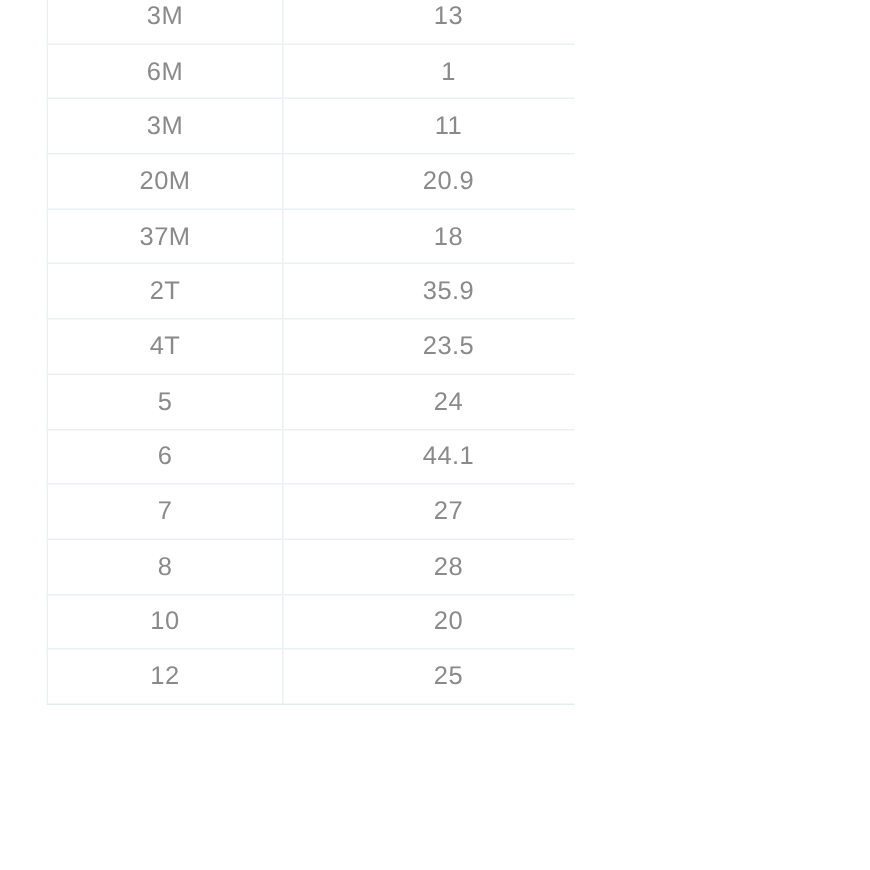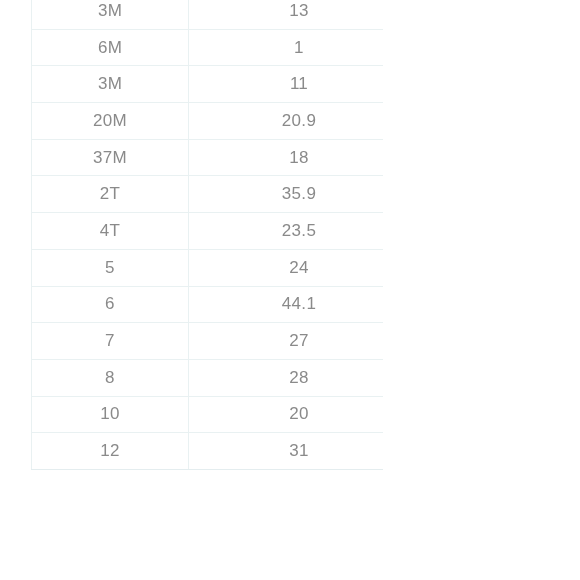--- a/index.html
+++ b/index.html
@@ -113,19 +113,19 @@
           <tr>
             <td class="col-size">8</td>
             <td class="col-value">28</td>
           </tr>
           <tr>
             <td class="col-size">10</td>
             <td class="col-value">20</td>
           </tr>
           <tr>
             <td class="col-size">12</td>
-            <td class="col-value">31</td>
+            <td class="col-value">25</td>
           </tr>
         </tbody>
     </table>
   </div>
 
 </div>
 
 </body></html>

